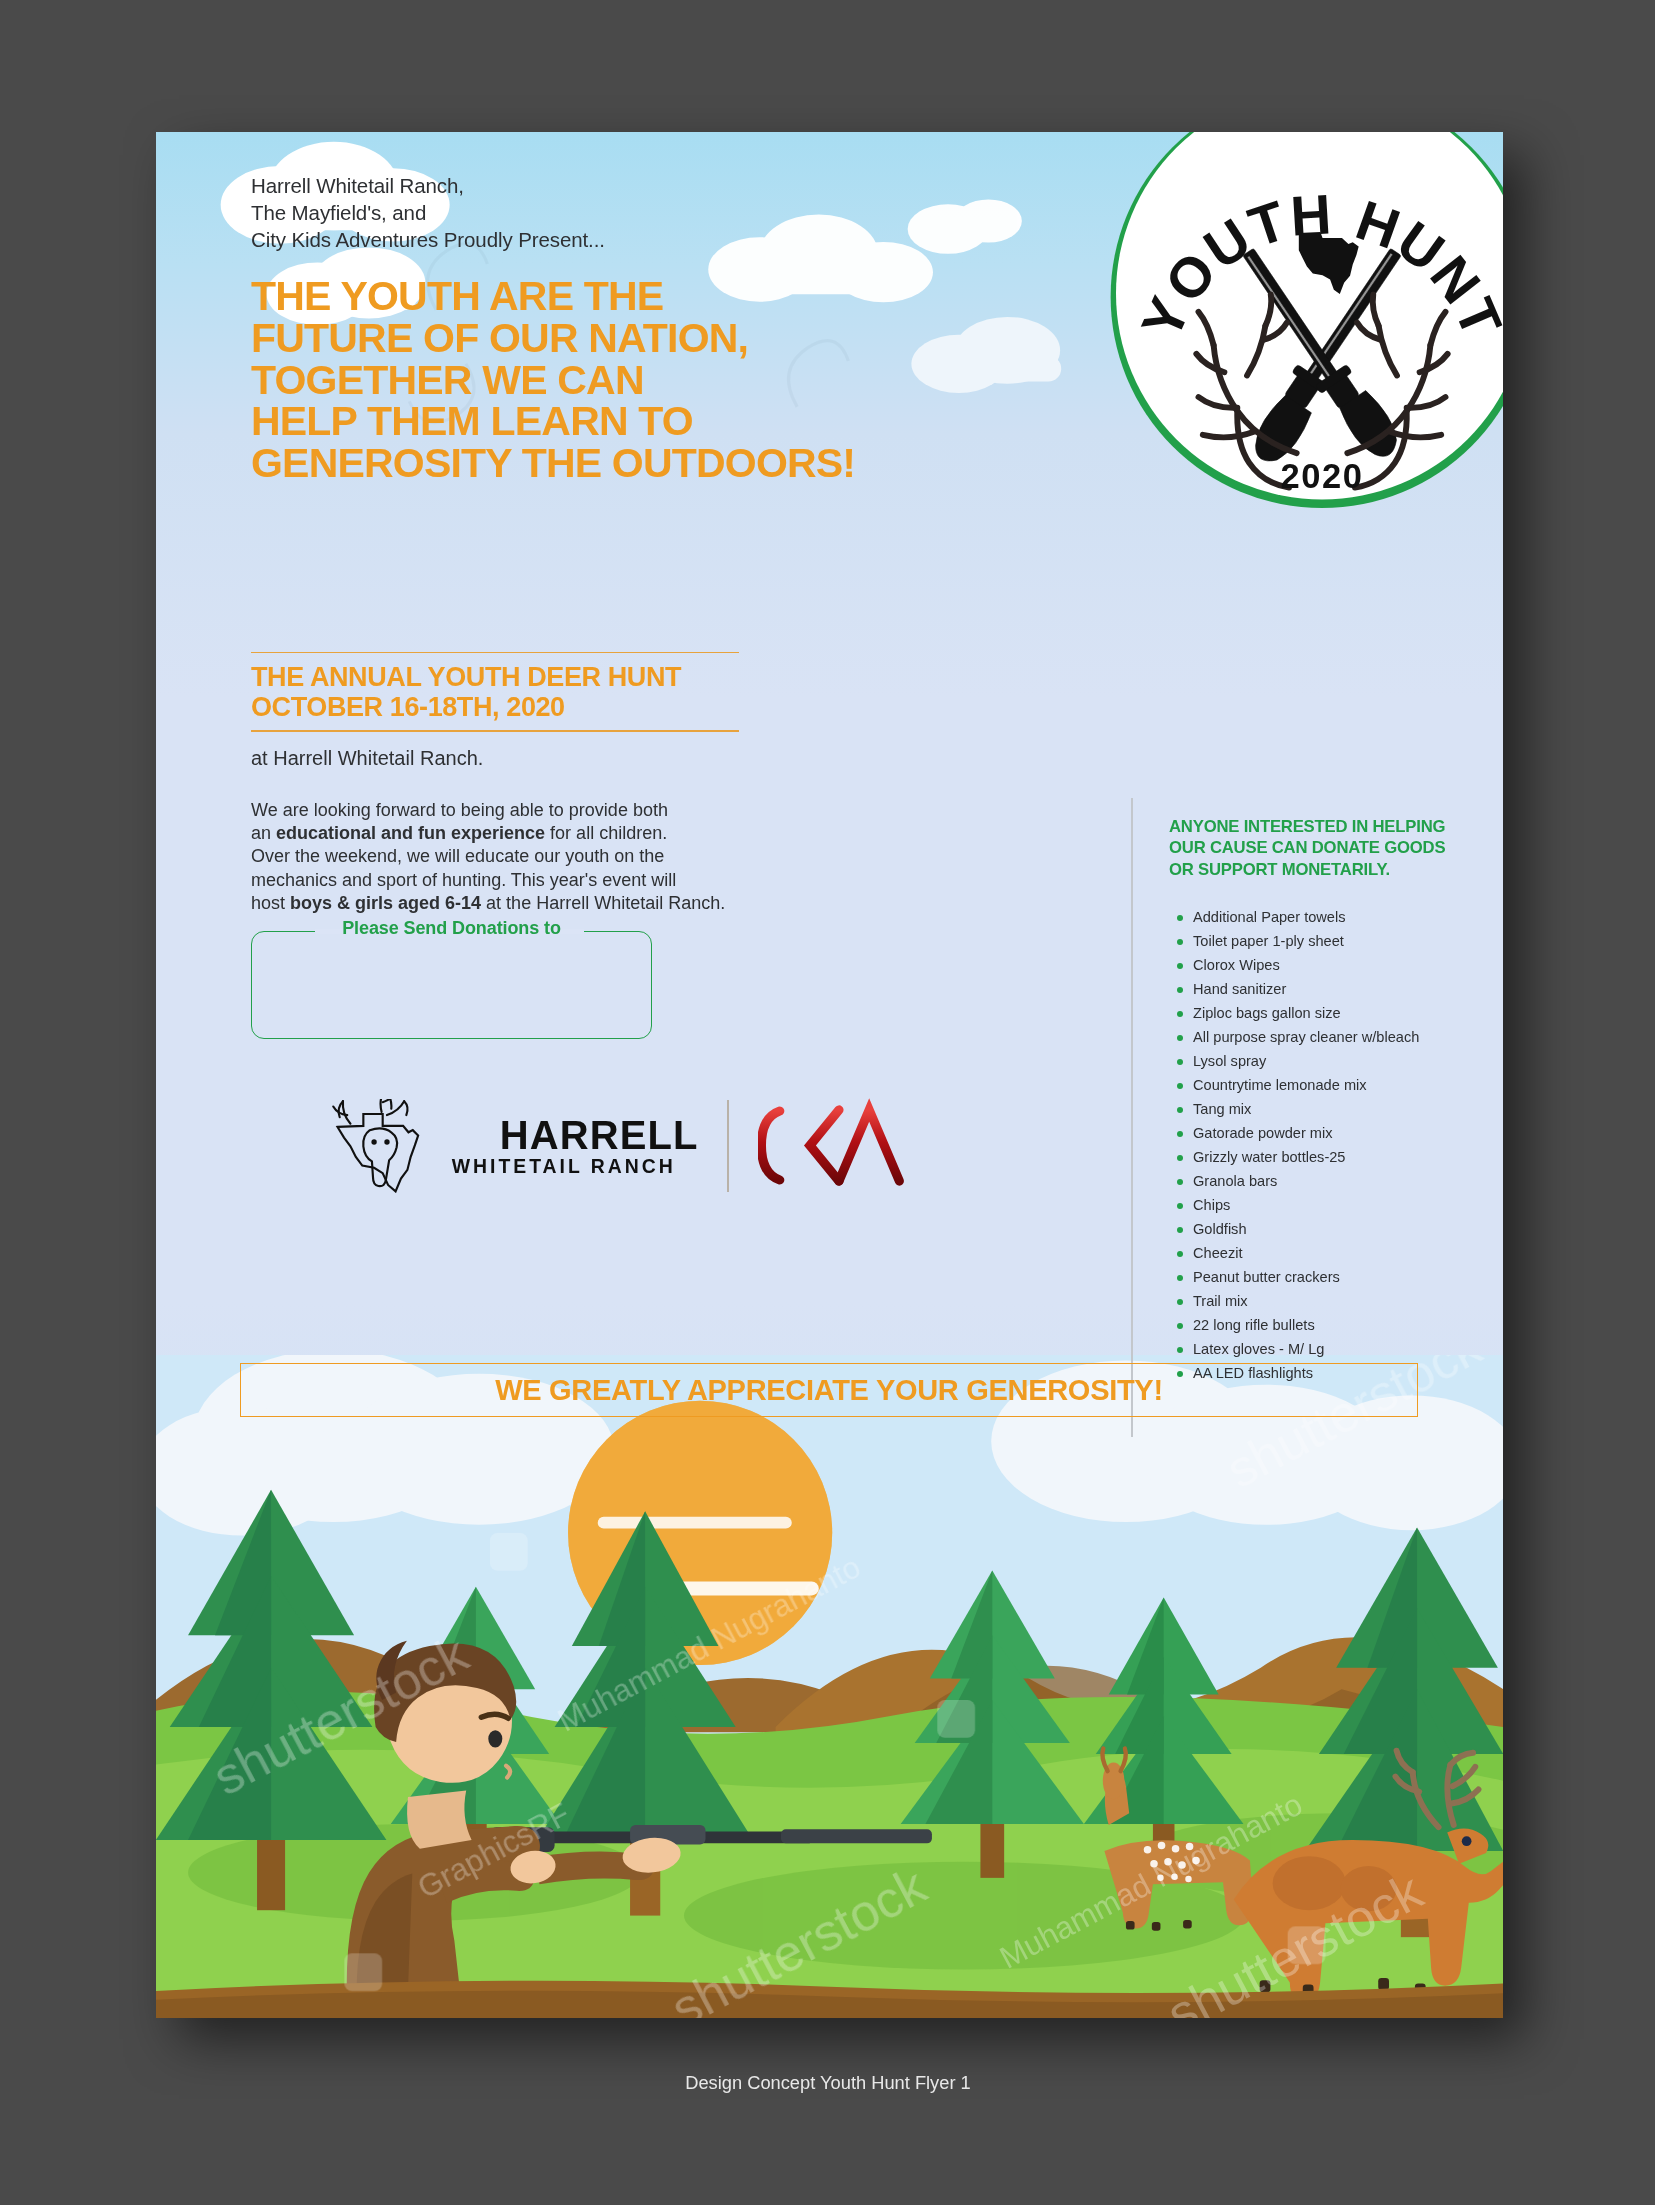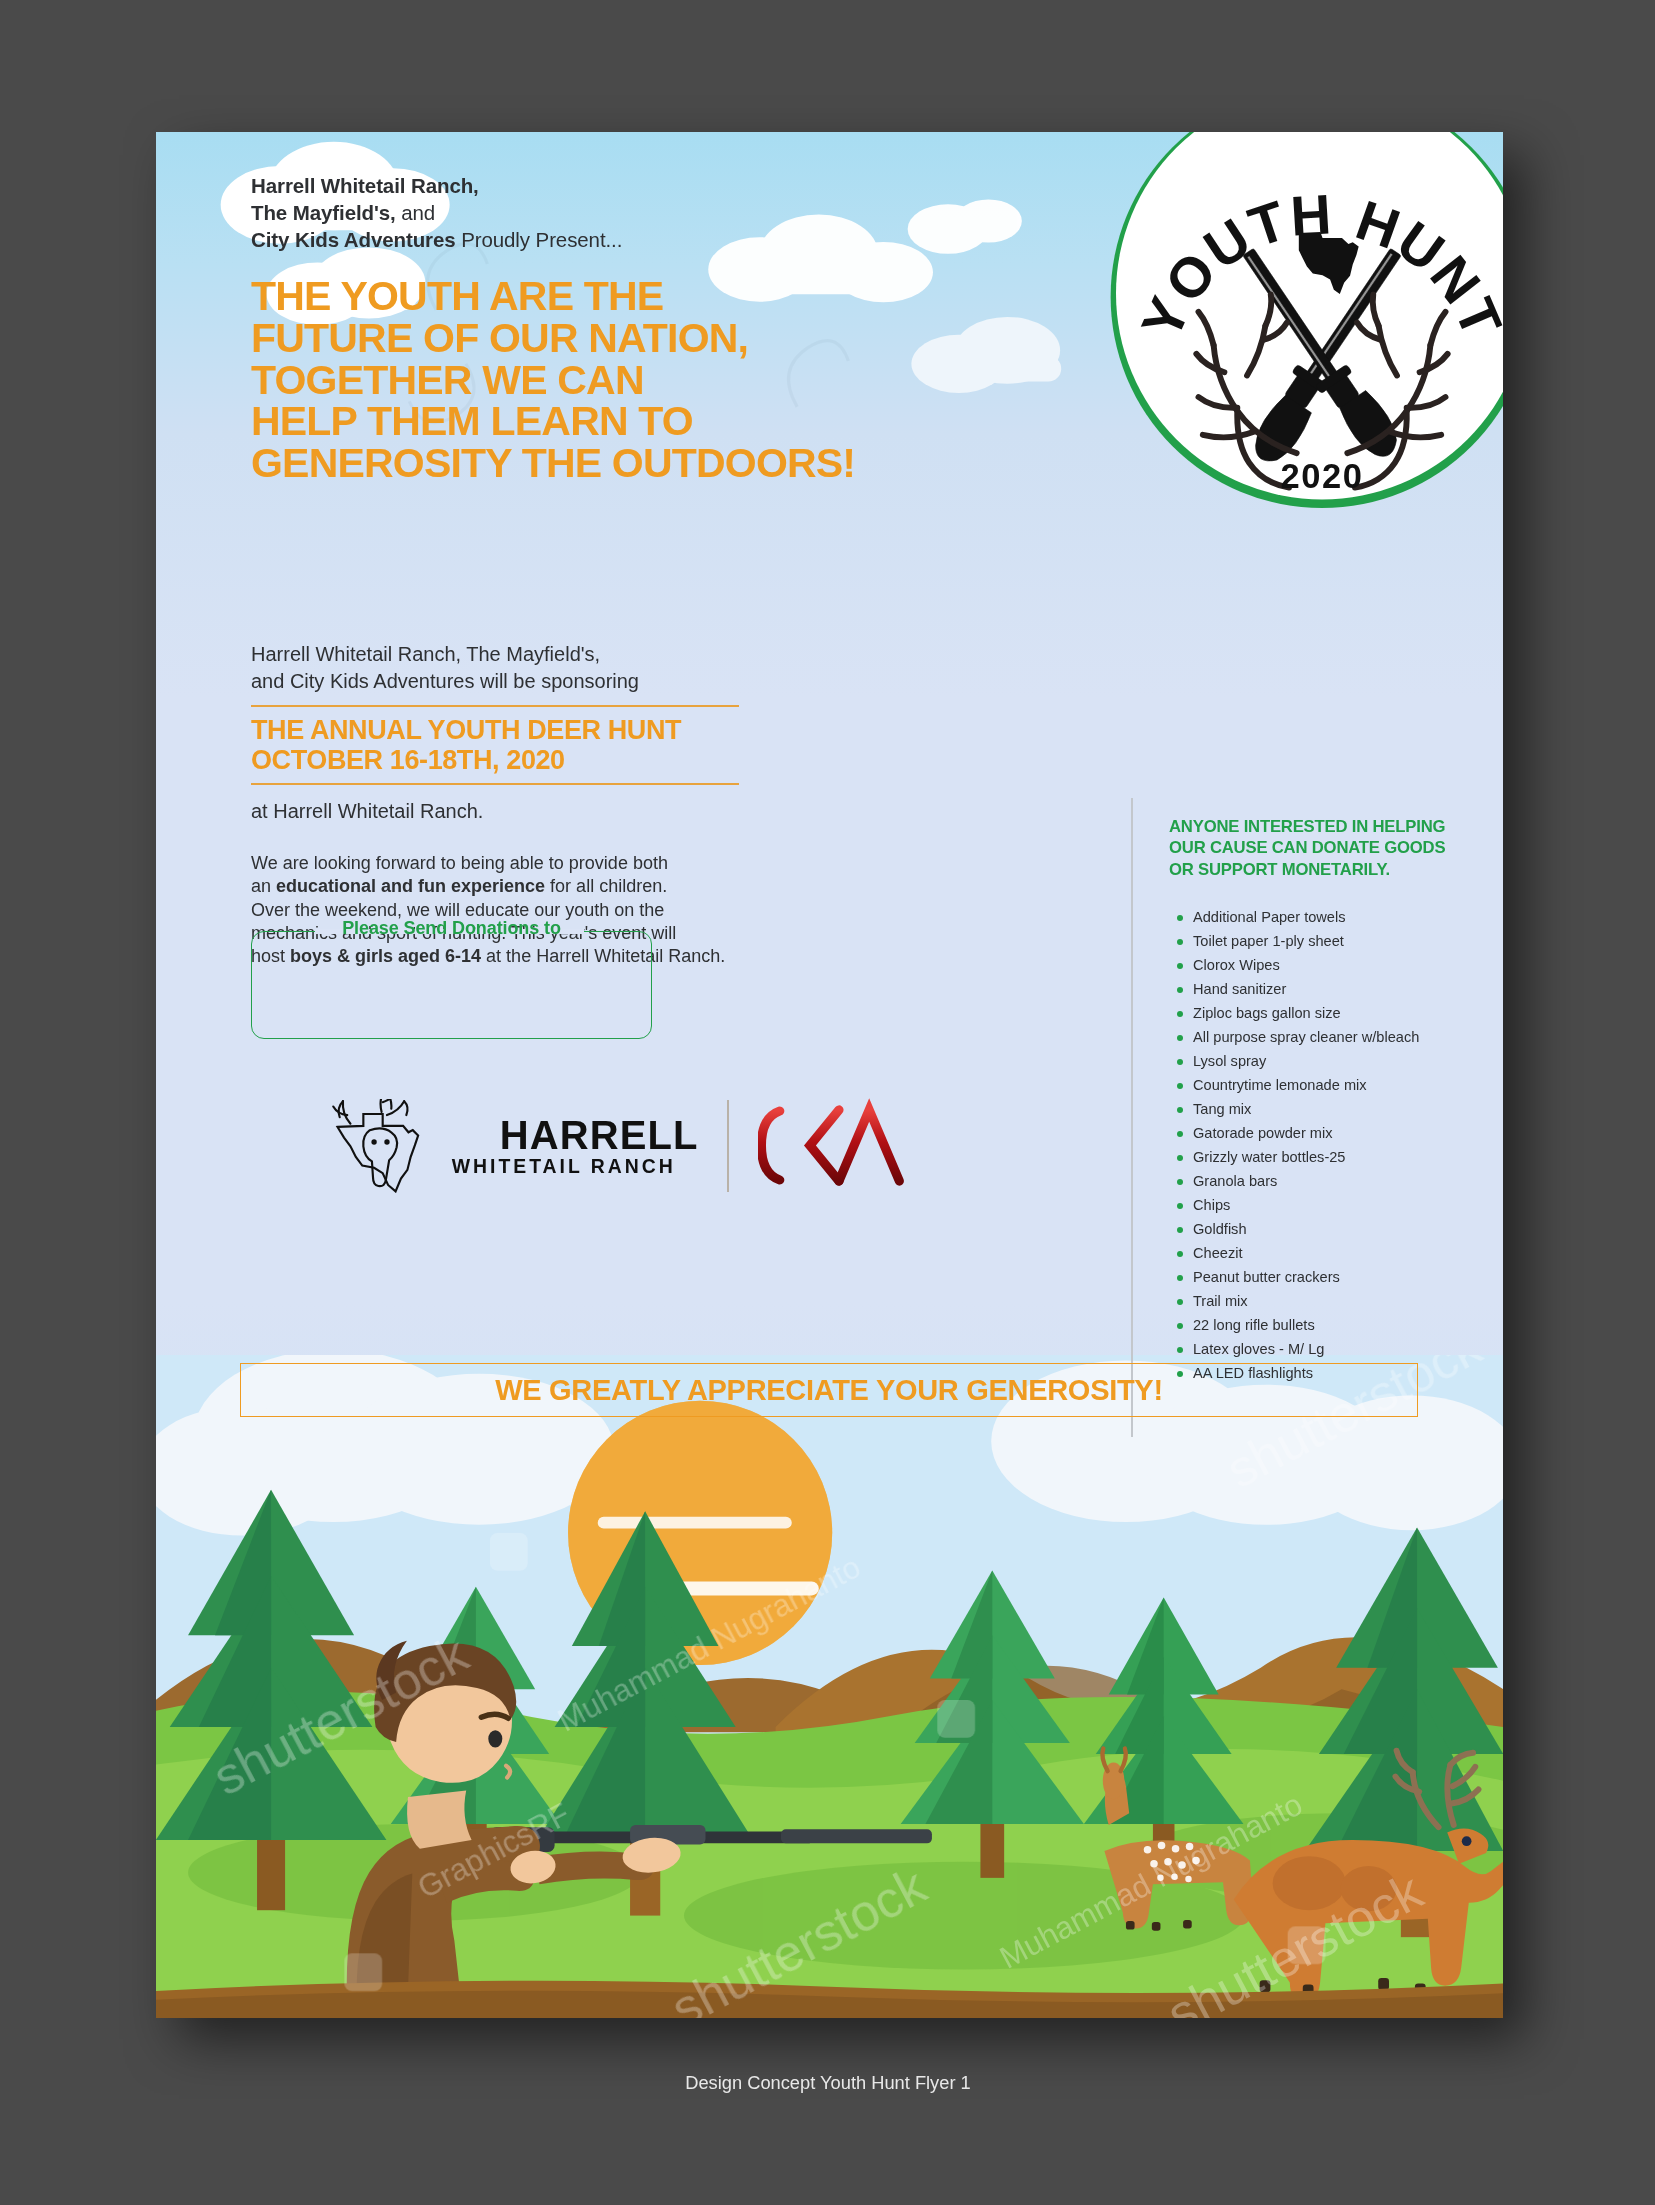--- a/index.html
+++ b/index.html
@@ -20,21 +20,21 @@
     overflow:hidden;
     box-shadow: 21.6px 21.6px 49px rgba(0,0,0,.55);
   }
 
   
   #presenters {
     position:absolute; left:95px; top:40px;
     font-size:20.5px; line-height:1.32; color:#2e3033; font-weight:400;
     letter-spacing:-0.1px; z-index:6;
   }
-  #presenters b { font-weight:700; }
+  #presenters b { font-weight:400; }
 
   #headline {
     position:absolute; left:95px; top:144px; width:674px;
     font-size:41px; line-height:1.02; font-weight:800;
     color:#ef9b21; letter-spacing:-0.8px; z-index:6;
     font-stretch:condensed;
   }
   #headline div { white-space:nowrap; }
 
   
@@ -232,24 +232,20 @@
       <path d="M500 404 q-14 -30 -10 -58"></path>
       <path d="M504 430 q-30 -8 -44 -32"></path>
     </g>
 
     <text x="395" y="705" text-anchor="middle" font-family="'Liberation Sans',sans-serif" font-size="64" font-weight="700" fill="#111111" letter-spacing="3">2020</text>
   </svg>
 
   <div id="divider-v"></div>
 
   <div id="left-col">
-    <div class="lead">
-      <div>Harrell Whitetail Ranch, The Mayfield's,</div>
-      <div>and City Kids Adventures will be sponsoring</div>
-    </div>
 
     <div class="rule-orange"></div>
 
     <div class="event-title">
       <div>THE ANNUAL YOUTH DEER HUNT</div>
       <div>OCTOBER 16-18TH, 2020</div>
     </div>
 
     <div class="rule-orange" style="margin-top:7.5px"></div>
 

